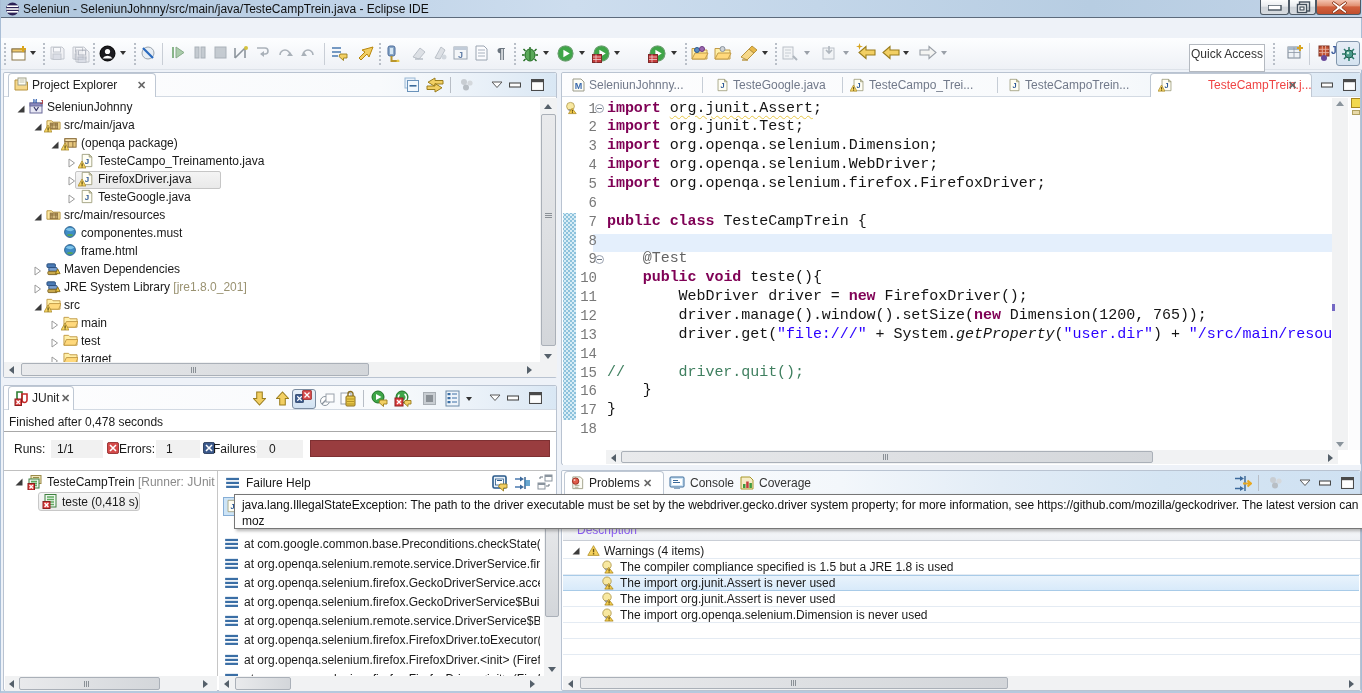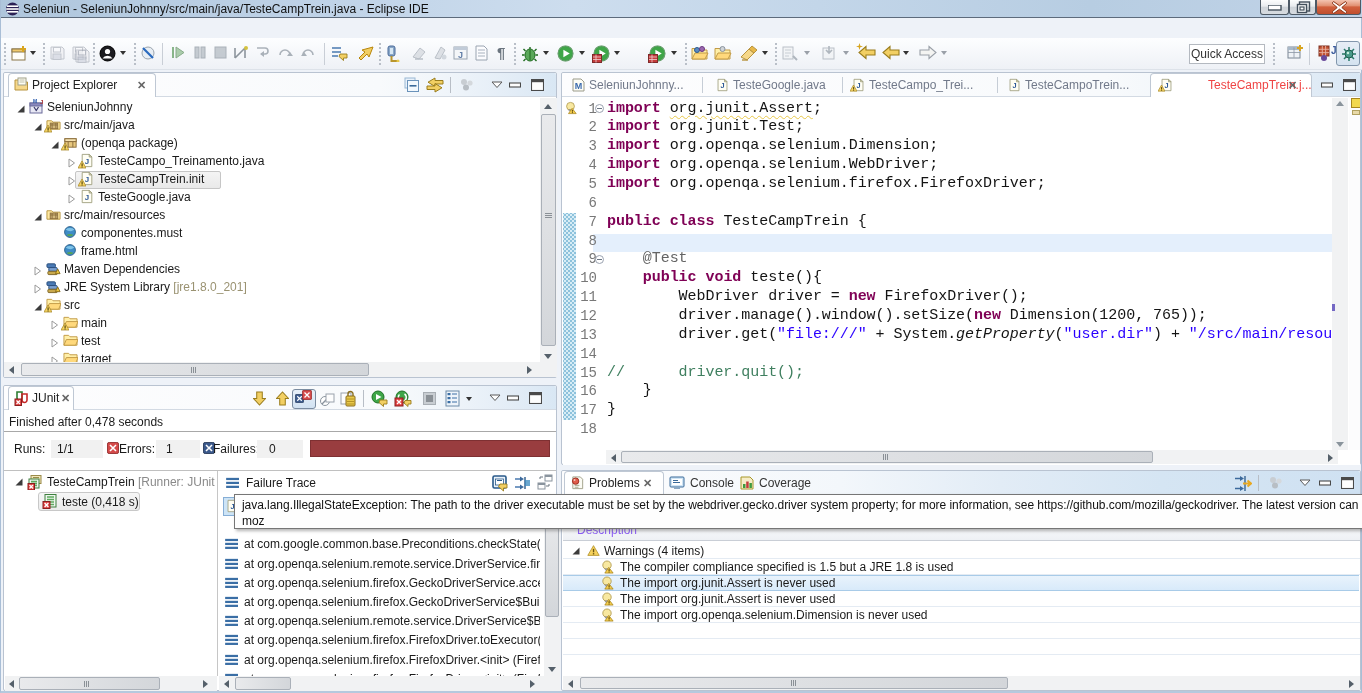--- a/index.html
+++ b/index.html
@@ -18,21 +18,21 @@
 
 #menubar{position:absolute;left:0;top:18px;width:1362px;height:20px;background:linear-gradient(#fafbfc,#f0f2f5)}
 .mitem{position:absolute;top:3px;font-size:13px;color:#101010;white-space:nowrap}
 
 #toolbar{position:absolute;left:0;top:38px;width:1362px;height:32px;background:linear-gradient(#fdfeff,#eef1f6);border-bottom:1px solid #dde2e9}
 .tb{position:absolute;top:7px}
 .tsep{position:absolute;top:5px;width:1px;height:22px;background:#c9ced6}
 .dsep{position:absolute;top:5px;width:2px;height:22px;background:repeating-linear-gradient(#b9bfc8 0 2px,transparent 2px 4px)}
 .dd{position:absolute;top:13px;width:0;height:0;border-left:3.5px solid transparent;border-right:3.5px solid transparent;border-top:4px solid #333}
 .ddg{border-top-color:#9aa0a8}
-#qa{position:absolute;left:1188px;top:6px;width:76px;height:20px;background:#fff;border:1px solid #b4b9c0;font-size:12px;color:#333;text-align:center;line-height:18px}
+#qa{position:absolute;left:1188px;top:6px;width:76px;height:28px;background:#fff;border:1px solid #b4b9c0;font-size:12px;color:#333;text-align:center;line-height:18px}
 #persp{position:absolute;left:1335px;top:3px;width:24px;height:25px;border:1px solid #8296ac;border-radius:3px;background:linear-gradient(#e7eef6,#d4e2f0)}
 
 .panel{position:absolute;background:#fff;border:1px solid #b9c3d1;border-radius:2px}
 .phead{position:absolute;left:0;top:0;width:100%;height:24px;background:linear-gradient(90deg,#fdfdfe 0%,#f8fafc 68%,#f0f5fa 80%,#e2ecf6 93%,#d9e7f4 100%);border-bottom:1px solid #d3dae3;border-radius:2px 2px 0 0}
 .vtab{position:absolute;top:0;height:24px;background:#fff;border:1px solid #bfc8d4;border-bottom:none;border-radius:4px 4px 0 0}
 .vtabtxt{position:absolute;top:5px;font-size:12px;color:#222;white-space:nowrap}
 .tabx{position:absolute;top:6px;font-size:11px;color:#666;font-weight:bold}
 .hico{position:absolute}
 
 .sbtrack{position:absolute;background:#f1f2f3}
@@ -461,21 +461,21 @@
       </svg>
  <svg class="hico" style="left:527px;top:6px" width="13" height="12">
         <use href="#s-vmax"></use>
       </svg>
  <div id="petree" class="abs" style="left:0;top:25px;width:534px;height:264px;overflow:hidden">
   <div class="trow" style="left:43px;top:2px">SeleniunJohnny</div>
   <div class="trow" style="left:60px;top:20px">src/main/java</div>
   <div class="trow" style="left:77px;top:38px">(openqa package)</div>
   <div class="trow" style="left:94px;top:56px">TesteCampo_Treinamento.java</div>
   <div class="abs" style="left:71px;top:73px;width:146px;height:18px;background:linear-gradient(#f4f4f4,#e9e9e9);border:1px solid #c6c6c6;border-radius:2px"></div>
-  <div class="trow" style="left:94px;top:74px">TesteCampTrein.init</div>
+  <div class="trow" style="left:94px;top:74px">FirefoxDriver.java</div>
   <div class="trow" style="left:94px;top:92px">TesteGoogle.java</div>
   <div class="trow" style="left:60px;top:110px">src/main/resources</div>
   <div class="trow" style="left:77px;top:128px">componentes.must</div>
   <div class="trow" style="left:77px;top:146px">frame.html</div>
   <div class="trow" style="left:60px;top:164px">Maven Dependencies</div>
   <div class="trow" style="left:60px;top:182px">JRE System Library <span class="tan">[jre1.8.0_201]</span></div>
   <div class="trow" style="left:60px;top:200px">src</div>
   <div class="trow" style="left:77px;top:218px">main</div>
   <div class="trow" style="left:77px;top:236px">test</div>
   <div class="trow" style="left:77px;top:254px">target</div>
@@ -692,21 +692,21 @@
   <div class="abs" style="left:34px;top:21px;width:102px;height:19px;background:linear-gradient(#f6f6f6,#ebebeb);border:1px solid #c8c8c8;border-radius:3px"></div>
   <svg class="abs" style="left:38px;top:22px" width="16" height="16">
           <use href="#s-terr"></use>
         </svg>
   <div class="txt12" style="position:absolute;left:58px;top:24px">teste (0,418 s)</div>
  </div>
  <div id="jtrace" class="abs" style="left:214px;top:85px;width:342px;height:205px;overflow:hidden">
   <svg class="abs" style="left:8px;top:6px" width="14" height="12">
           <use href="#s-stack"></use>
         </svg>
-  <div class="txt12" style="position:absolute;left:28px;top:5px">Failure Trace</div>
+  <div class="txt12" style="position:absolute;left:28px;top:5px">Failure Help</div>
   <svg class="abs" style="left:274px;top:4px" width="17" height="17">
           <rect x="1" y="1" width="13" height="12" rx="1.5" fill="#eaf2fa" stroke="#2a5a8a" stroke-width="1.6"></rect>
           <rect x="3.5" y="4" width="8" height="6" fill="#fff" stroke="#2a5a8a" stroke-width="0.8"></rect>
           <path d="M5 5.5 h5" stroke="#2a5a8a"></path>
           <path d="M8 9 L15 9 L15 13 L11.5 13 L11.5 16 L6.5 11.5 Z" fill="#f2cf63" stroke="#9a7d1d" stroke-width="0.9"></path>
         </svg>
   <svg class="abs" style="left:296px;top:4px" width="17" height="16">
           <path d="M1 4 h7 M1 12 h7" stroke="#4a7ab0" stroke-width="1.4"></path>
           <path d="M6 1.5 L10 4 L6 6.5 Z M6 9.5 L10 12 L6 14.5 Z" fill="#3c6a9c"></path>
           <path d="M11 2 v12" stroke="#2a5a8a" stroke-width="1.4"></path>

